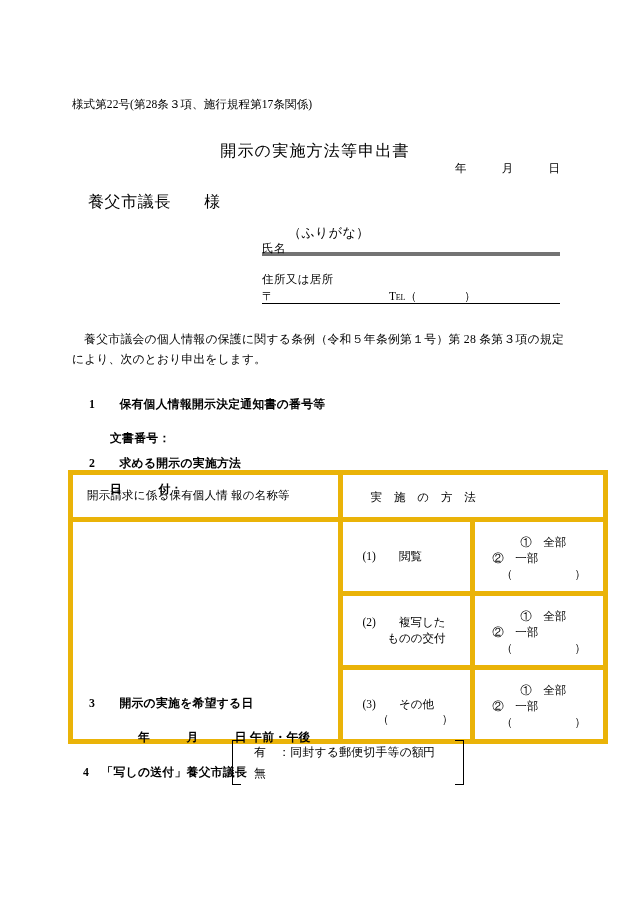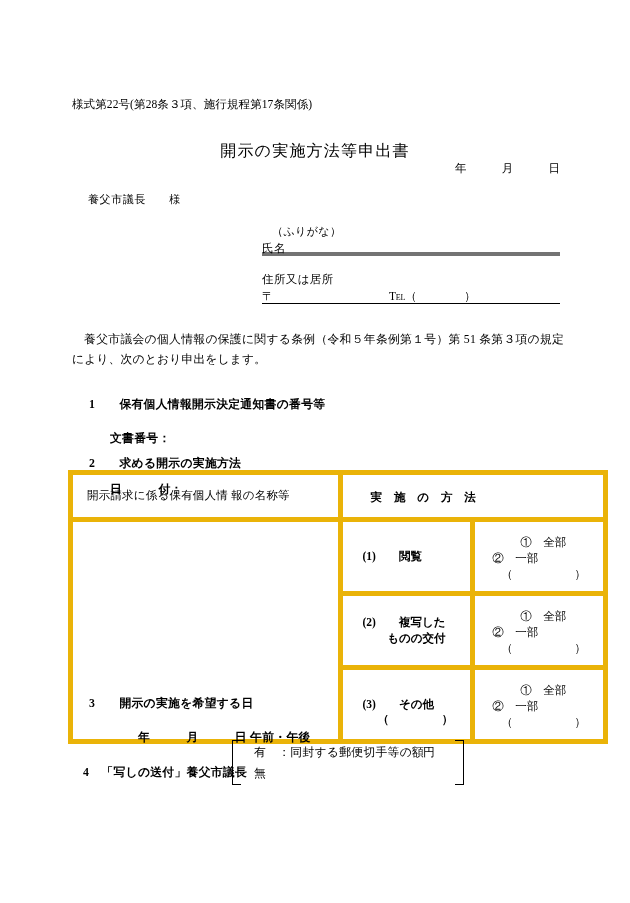--- a/index.html
+++ b/index.html
@@ -41,28 +41,28 @@
   }
 
   .date-line {
     left: 455px; top: 163px;
     font-size: 11.5px;
     letter-spacing: 0.2px;
   }
 
   .addressee {
     left: 88px; top: 194px;
-    font-size: 11px;
+    font-size: 16px;
     letter-spacing: 0.6px;
   }
 
   
   .furigana {
-    left: 272px; top: 226px;
-    font-size: 11px;
+    left: 288px; top: 226px;
+    font-size: 13px;
     letter-spacing: 0.4px;
   }
   .name-row {
     position: absolute;
     left: 262px; top: 241px;
     width: 298px;
     border-bottom: 4px solid #737373;
     height: 15px;
     box-sizing: border-box;
   }
@@ -141,21 +141,21 @@
     table-layout: fixed;
     font-size: 11.5px;
   }
   .tbl td {
     border: 5px solid #eab308;
     vertical-align: top;
     padding: 8px;
     line-height: 16px;
   }
   .col-name   { width: 181px; }
-  .col-method { width: 178px; font-weight: bold; }
+  .col-method { width: 178px; }
   .col-scope  { width: 181px; }
 
   .cell-pad { padding: 4px 5px 4px 6px; }
 
   .hdr-name {
     letter-spacing: 0.2px;
     line-height: 16px;
   }
   .hdr-method {
     letter-spacing: 0.2px;
@@ -255,21 +255,21 @@
   </div>
 
   <div class="abs addr-label">住所又は居所</div>
 
   <div class="addr-row">
     <span class="zip">〒</span>
     <span class="tel"><span class="tel-mark">Tel</span><span>（　　　　）</span></span>
   </div>
 
   <div class="body-para">
-    <span class="indent">　</span><span>養父市議会の個人情報の保護に関する条例（令和５年条例第１号）第 51 条第３項の規定により、次のとおり申出をします。</span>
+    <span class="indent">　</span><span>養父市議会の個人情報の保護に関する条例（令和５年条例第１号）第 28 条第３項の規定により、次のとおり申出をします。</span>
   </div>
 
   <div class="sec sec-1">
     <span>1</span>　　<span>保有個人情報開示決定通知書の番号等</span>
     <span class="sub">文書番号：</span>
     <span class="sub">日　　　付：</span>
   </div>
 
   <div class="sec sec-2">
     <span>2</span>　　<span>求める開示の実施方法</span>

